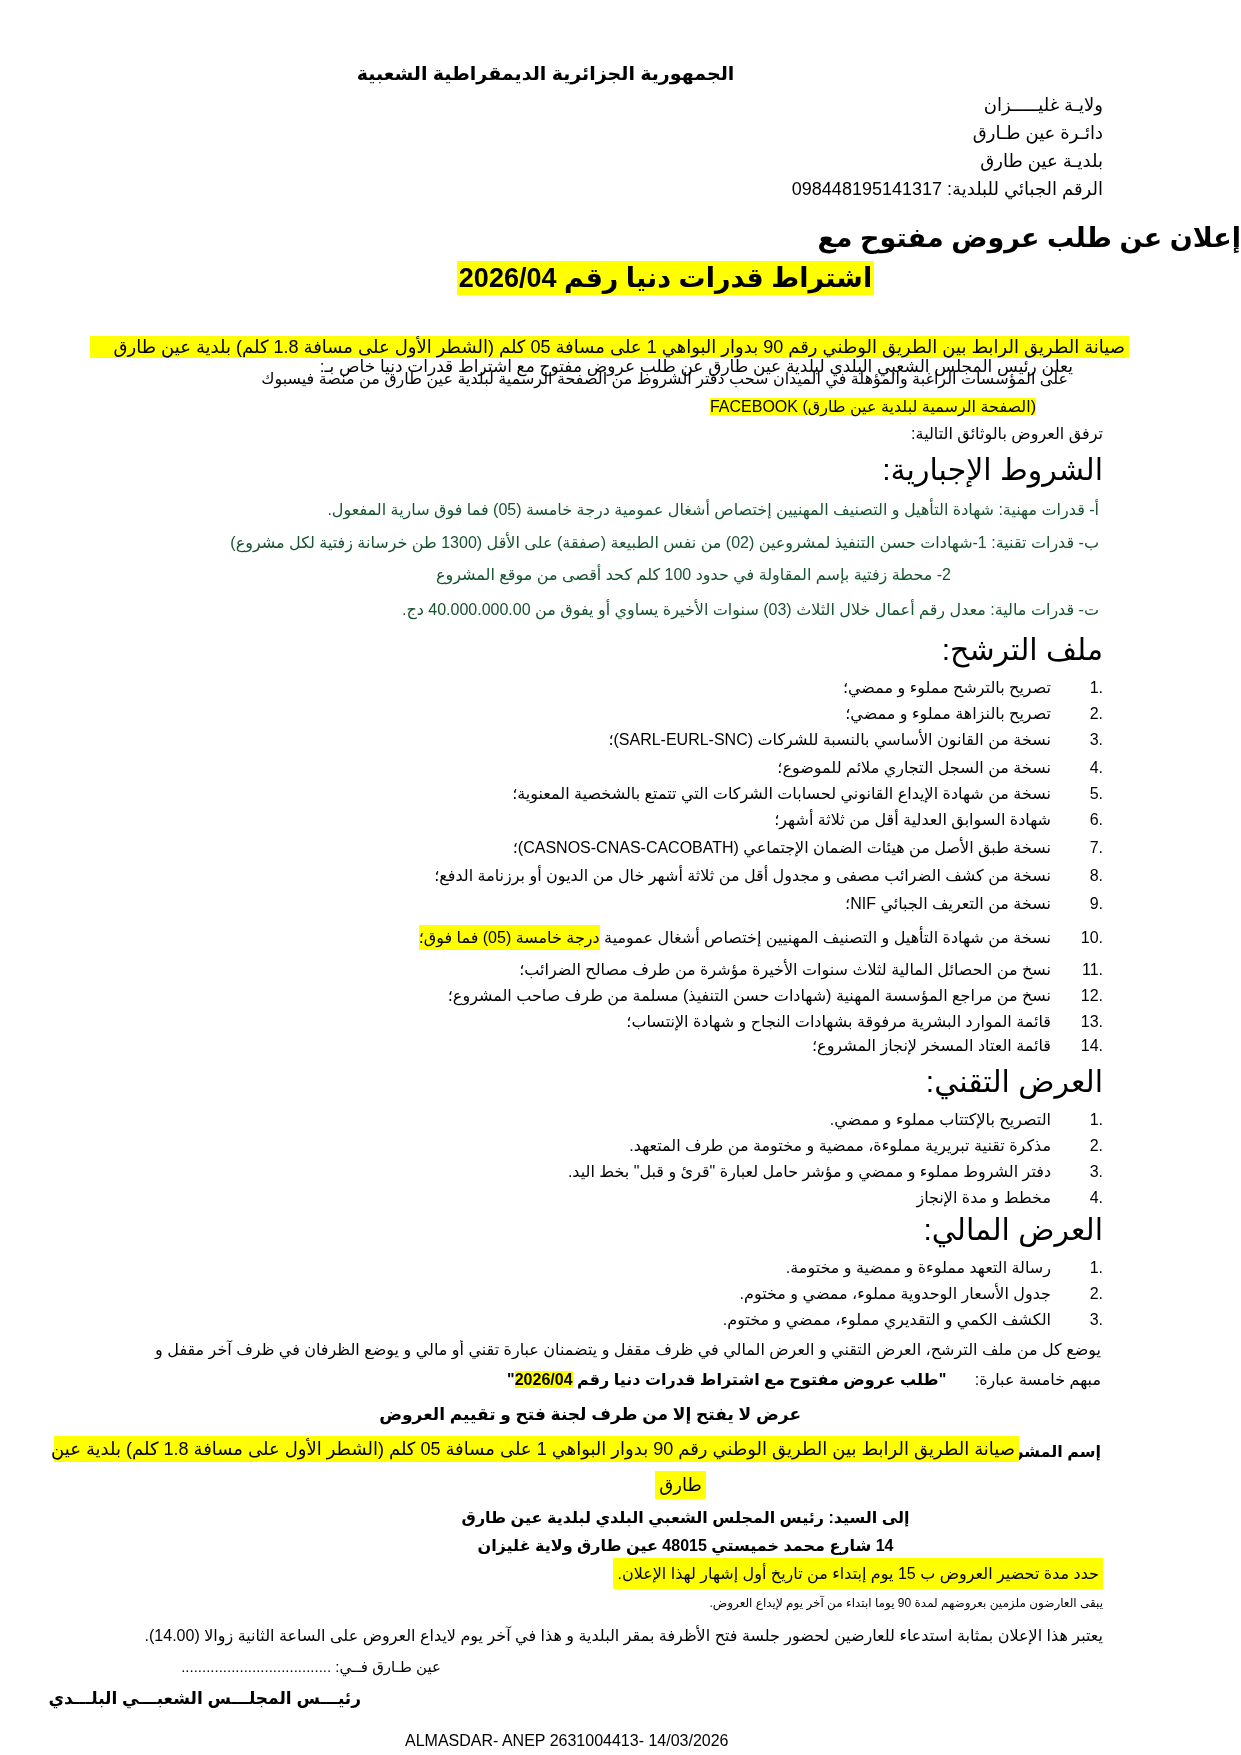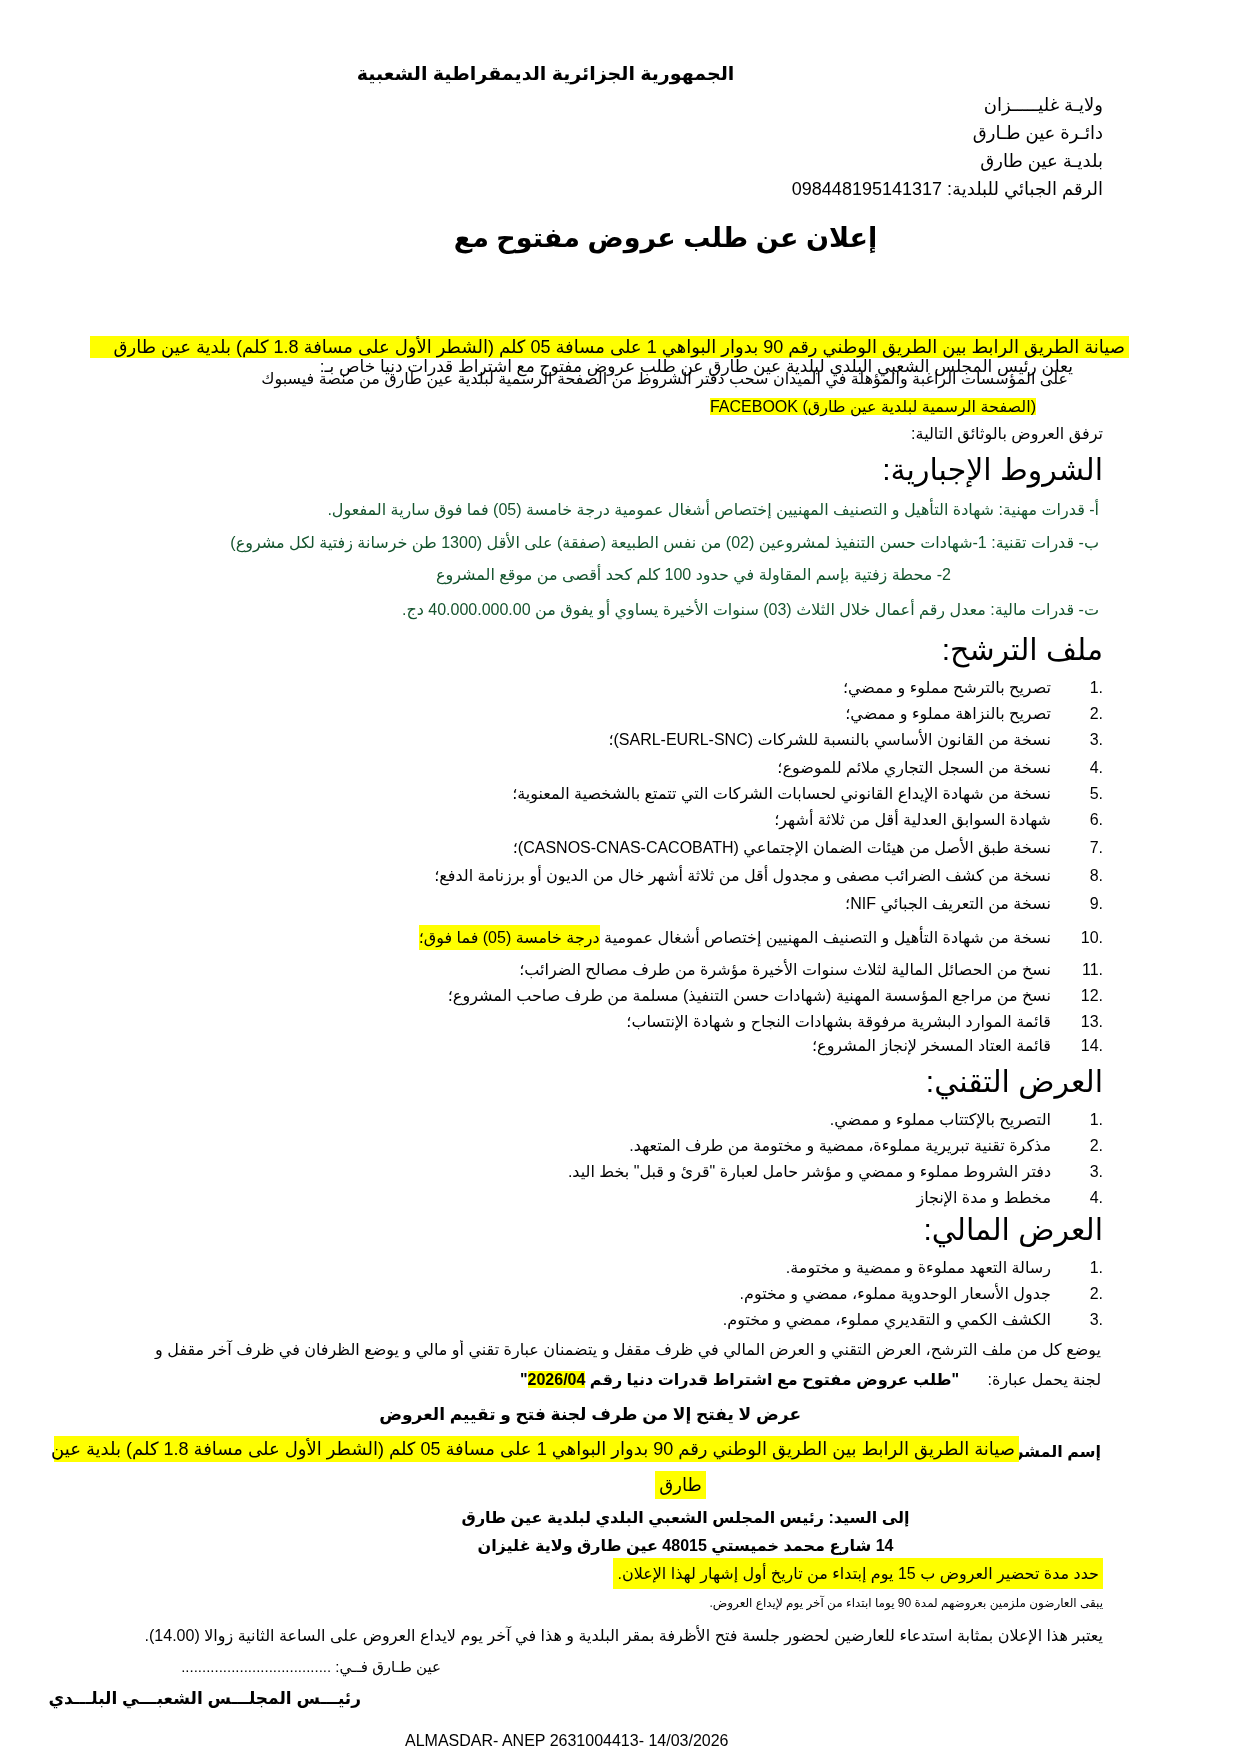--- a/index.html
+++ b/index.html
@@ -5,21 +5,21 @@
     html, body { margin: 0; padding: 0; background: #ffffff; }
     body { width: 1241px; height: 1755px; position: relative; overflow: hidden; color: #000; font-family: "Liberation Sans", "DejaVu Sans", sans-serif; }
     .page { position: absolute; left: 0; top: 0; width: 1241px; height: 1565px; direction: rtl; }
     .abs { position: absolute; white-space: nowrap; }
     .hl { background: #ffff00; }
     .red { color: #14532d; }
     .bold { font-weight: bold; }
 
     .republic { top: 62px; left: 0; width: 1241px; text-align: center; padding-right: 150px; box-sizing: border-box; font-size: 19px; font-weight: bold; }
     .hdr-line { right: 138px; font-size: 18px; }
-    .title1 { top: 222px; left: 0; width: 1241px; text-align: center; font-size: 27px; font-weight: bold; padding-left: 90px; box-sizing: border-box; }
+    .title1 { top: 222px; left: 0; width: 1241px; font-size: 27px; font-weight: bold; padding-left: 90px; box-sizing: border-box; }
     .title2 { top: 262px; left: 0; width: 1241px; text-align: center; font-size: 27px; font-weight: bold; padding-left: 90px; box-sizing: border-box; }
     .para { font-size: 17px; }
     .h2 { font-size: 30px; right: 138px; margin-left: 36px; }
     .cond { font-size: 16px; }
     .li { right: 138px; font-size: 16px; display: flex; flex-direction: row; align-items: baseline; }
     .li .num { display: inline-block; width: 52px; text-align: right; direction: ltr; }
     .li .txt { display: inline-block; }
     .latin { font-family: "Liberation Sans", sans-serif; }
   </style>
 </head>
@@ -30,20 +30,23 @@
   <div class="abs republic">الجمهورية الجزائرية الديمقراطية الشعبية</div>
   <div class="abs hdr-line" style="top:94px;">ولايـة غليـــــزان</div>
   <div class="abs hdr-line" style="top:122px;">دائـرة عين طـارق</div>
   <div class="abs hdr-line" style="top:150px;">بلديـة عين طارق</div>
   <div class="abs hdr-line" style="top:178px;">
     <span>الرقم الجبائي للبلدية:</span>
     <span>098448195141317</span>
   </div>
 
   <div class="abs title1">إعلان عن طلب عروض مفتوح مع</div>
+  <div class="abs title2">
+    <span class="hl" style="padding:2px 2px;">اشتراط قدرات دنيا رقم 2026/04</span>
+  </div>
 
   <div class="abs para" style="top:310px; right:168px;margin-top:46px;">يعلن رئيس المجلس الشعبي البلدي لبلدية عين طارق عن طلب عروض مفتوح مع اشتراط قدرات دنيا خاص بـ:</div>
   <div class="abs para hl" style="top:336px; right:112px; left:90px; font-size:18px; padding:0 4px;">صيانة الطريق الرابط بين الطريق الوطني رقم 90 بدوار البواهي 1 على مسافة 05 كلم (الشطر الأول على مسافة 1.8 كلم) بلدية عين طارق</div>
   <div class="abs para" style="top:369px; right:173px; font-size:16px;">على المؤسسات الراغبة والمؤهلة في الميدان سحب دفتر الشروط من الصفحة الرسمية لبلدية عين طارق من منصة فيسبوك</div>
   <div class="abs para" style="top:397px; right:205px; font-size:16px;text-align:center;">
     <span class="hl">(الصفحة الرسمية لبلدية عين طارق) FACEBOOK</span>
   </div>
   <div class="abs para" style="top:424px; right:138px; font-size:16px;">ترفق العروض بالوثائق التالية:</div>
 
   <div class="abs h2" style="top:452px;">الشروط الإجبارية:</div>
@@ -138,21 +141,21 @@
       <span class="num">2.</span>
       <span class="txt">جدول الأسعار الوحدوية مملوء، ممضي و مختوم.</span>
     </div>
   <div class="abs li" style="top:1310px;">
       <span class="num">3.</span>
       <span class="txt">الكشف الكمي و التقديري مملوء، ممضي و مختوم.</span>
     </div>
 
   <div class="abs para" style="top:1340px; right:140px; left:56px; font-size:16px; overflow:hidden;">يوضع كل من ملف الترشح، العرض التقني و العرض المالي في ظرف مقفل و يتضمنان عبارة تقني أو مالي و يوضع الظرفان في ظرف آخر مقفل و</div>
   <div class="abs para" style="top:1370px; right:140px; font-size:16px;">
-    <span>لجنة يحمل عبارة:</span>
+    <span>مبهم خامسة عبارة:</span>
     <span style="display:inline-block; width:24px;"></span><span class="bold">"طلب عروض مفتوح مع اشتراط قدرات دنيا رقم </span><span class="bold hl">2026/04</span><span class="bold">"</span>
   </div>
   <div class="abs para bold" style="top:1404px; right:440px; font-size:17px;">عرض لا يفتح إلا من طرف لجنة فتح و تقييم العروض</div>
 
   <div class="abs para bold" style="top:1442px; right:140px; font-size:16px;">إسم المشروع:</div>
   <div class="abs para hl" style="top:1436px; right:222px; left:54px; font-size:18px; padding:2px 4px;">صيانة الطريق الرابط بين الطريق الوطني رقم 90 بدوار البواهي 1 على مسافة 05 كلم (الشطر الأول على مسافة 1.8 كلم) بلدية عين</div>
   <div class="abs para" style="top:1474px; left:0; width:1241px; text-align:center; font-size:18px; padding-left:120px; box-sizing:border-box;">
     <span class="hl" style="padding:4px 4px;">طارق</span>
   </div>
   <div class="abs para bold" style="top:1508px; left:0; width:1241px; text-align:center; font-size:16px; padding-left:130px; box-sizing:border-box;">إلى السيد: رئيس المجلس الشعبي البلدي لبلدية عين طارق</div>

